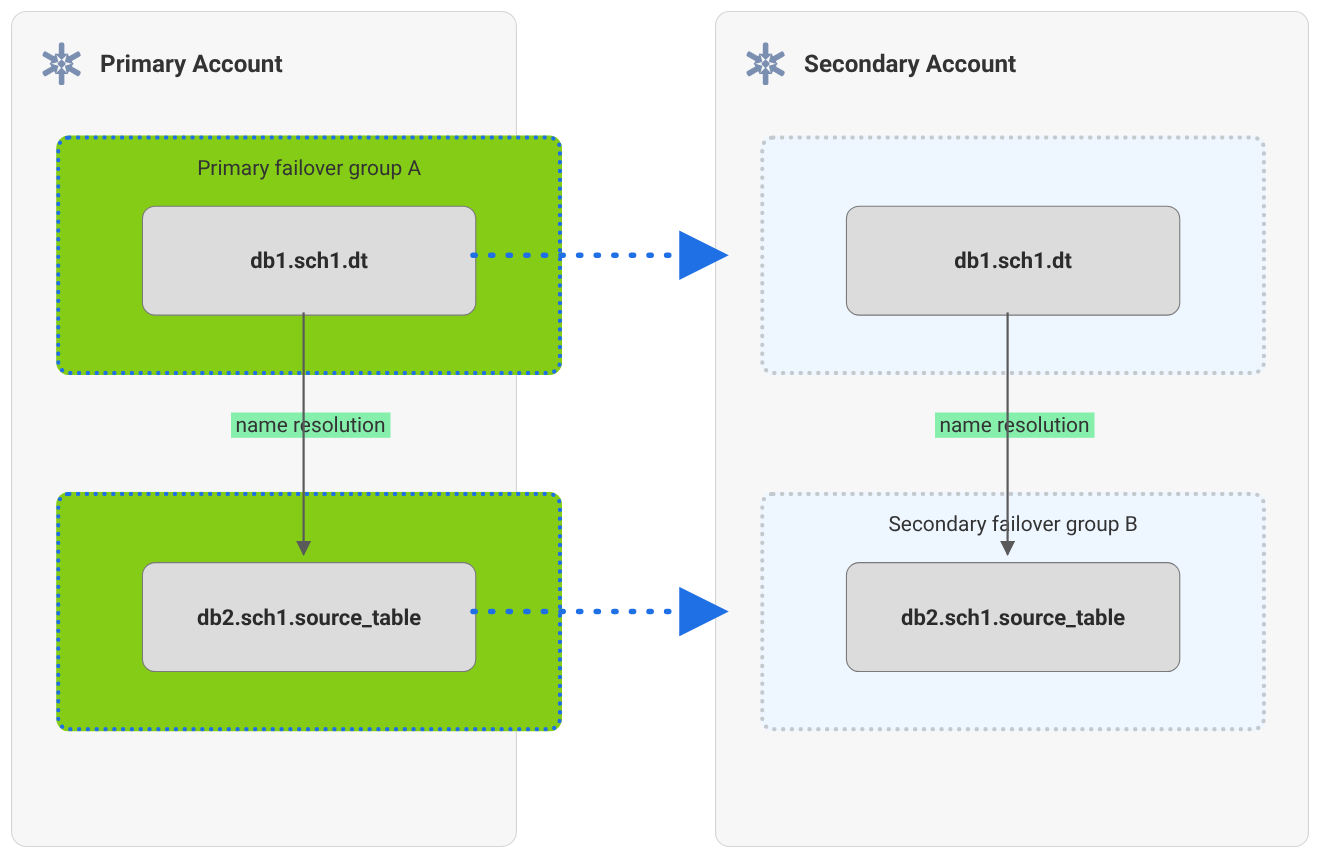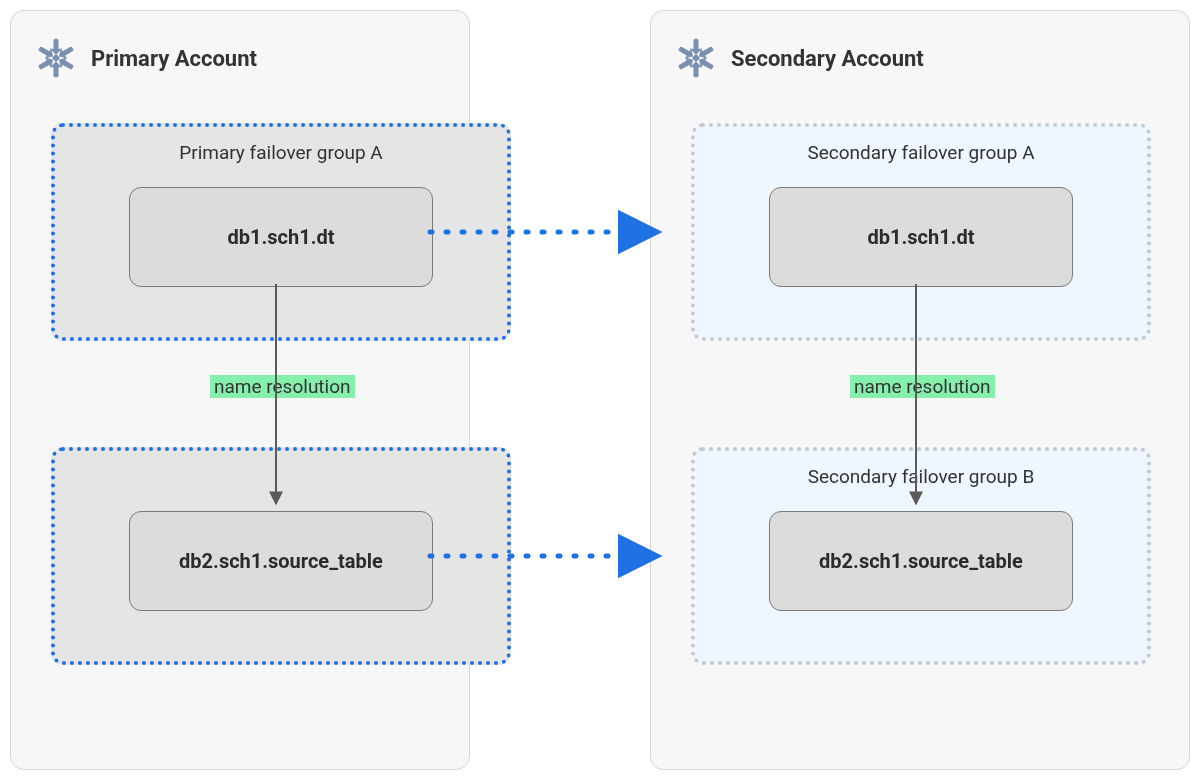--- a/index.html
+++ b/index.html
@@ -40,21 +40,21 @@
     width: 42px;
     height: 42px;
     flex: 0 0 42px;
   }
   .group-box {
     position: absolute;
     border-radius: 12px;
     box-sizing: border-box;
   }
   .group-primary {
-    background: #e5e5e5;
+    background: #84cc16;
     border: 4px dotted #1f6fe5;
     padding-left: 20px;
   }
   .group-secondary {
     background: #eef6ff;
     border: 4px dotted #c4c9ce;
   }
   .group-label {
     position: absolute;
     top: 14px;
@@ -184,21 +184,20 @@
               </g>
               <rect x="-7" y="-7" width="14" height="14" rx="3" transform="rotate(45)"></rect>
             </g>
           </g>
         </svg>
       </span>
       <span class="title">Secondary Account</span>
     </div>
 
     <div class="group-box group-secondary" style="left:40px; top:112px; width:460px; height:218px;">
-      <div class="group-label">Secondary failover group A</div>
       <div class="entity-box" style="left:74px; top:60px; width:304px; height:100px;">
         <span>db1.sch1.dt</span>
       </div>
     </div>
 
     <div class="group-box group-secondary" style="left:40px; top:436px; width:460px; height:218px;">
       <div class="group-label">Secondary failover group B</div>
       <div class="entity-box" style="left:74px; top:60px; width:304px; height:100px;">
         <span>db2.sch1.source_table</span>
       </div>

